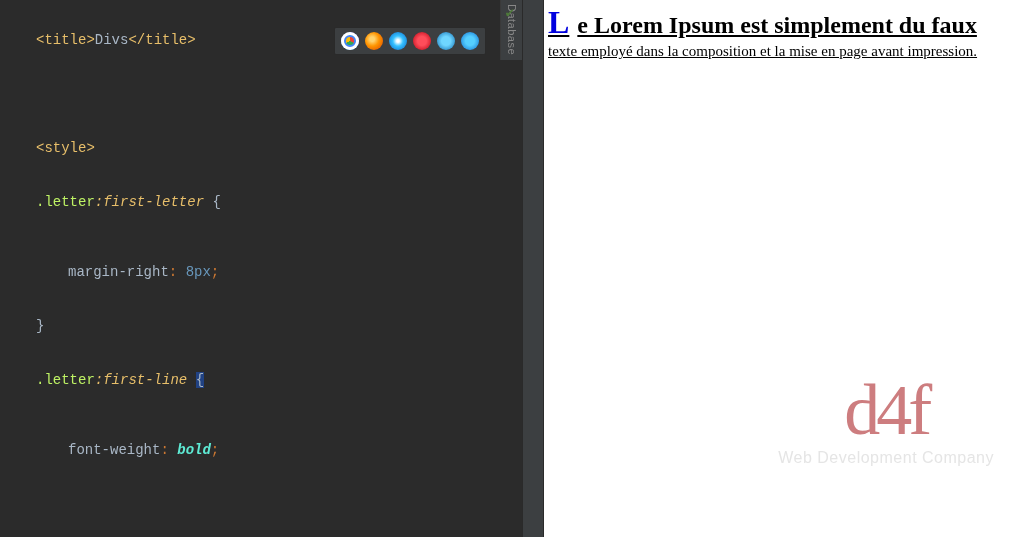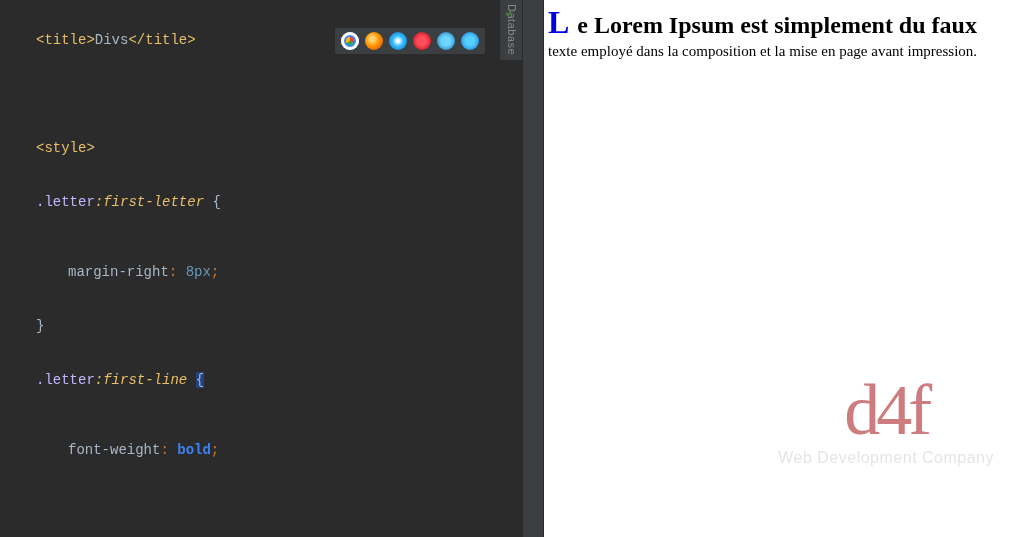--- a/index.html
+++ b/index.html
@@ -67,26 +67,26 @@
     line-height:27px;
     white-space:pre;
     position:relative;
     z-index:1;
   }
   .line { display:block; min-height:27px; }
   .i1 { padding-left:28px; }
   .i2 { padding-left:60px;margin-top:16px; }
   .tag-b { color:#e8bf6a; }          
   .tag-text { color:#a9b7c6; }        
-  .sel { color:#c4b5fd; }             
+  .sel { color:#bef264; }             
   .psel { color:#e8bf6a; font-style:italic; } 
   .prop { color:#a9b7c6; }
   .num  { color:#6897bb; }
   .hex  { color:#6897bb; }
-  .val  { color:#3b82f6; font-weight:bold; }
+  .val  { color:#5eead4; font-weight:bold;font-style:italic; }
   .semi { color:#cc7832; }
   .brace{ color:#a9b7c6; }
   .cursor-brace { background:#214283; }
   
   .splitter {
     flex:0 0 22px;
     background:#3c3f41;
     border-left:1px solid #2a2a2a;
     border-right:1px solid #2a2a2a;
   }
@@ -107,20 +107,21 @@
     color:#0101DF;
     font-size:32px;
   }
   .letter-demo::first-line {
     font-weight:bold;
     font-size:24px;
   }
   .letter-demo {
     font-size:15px;
     line-height:1.25;
+    text-decoration:underline;
   }
   .watermark {
     position:absolute;
     right:30px;
     bottom:70px;
     text-align:center;
   }
   .watermark-main {
     font-size:72px;
     letter-spacing:-4px;

